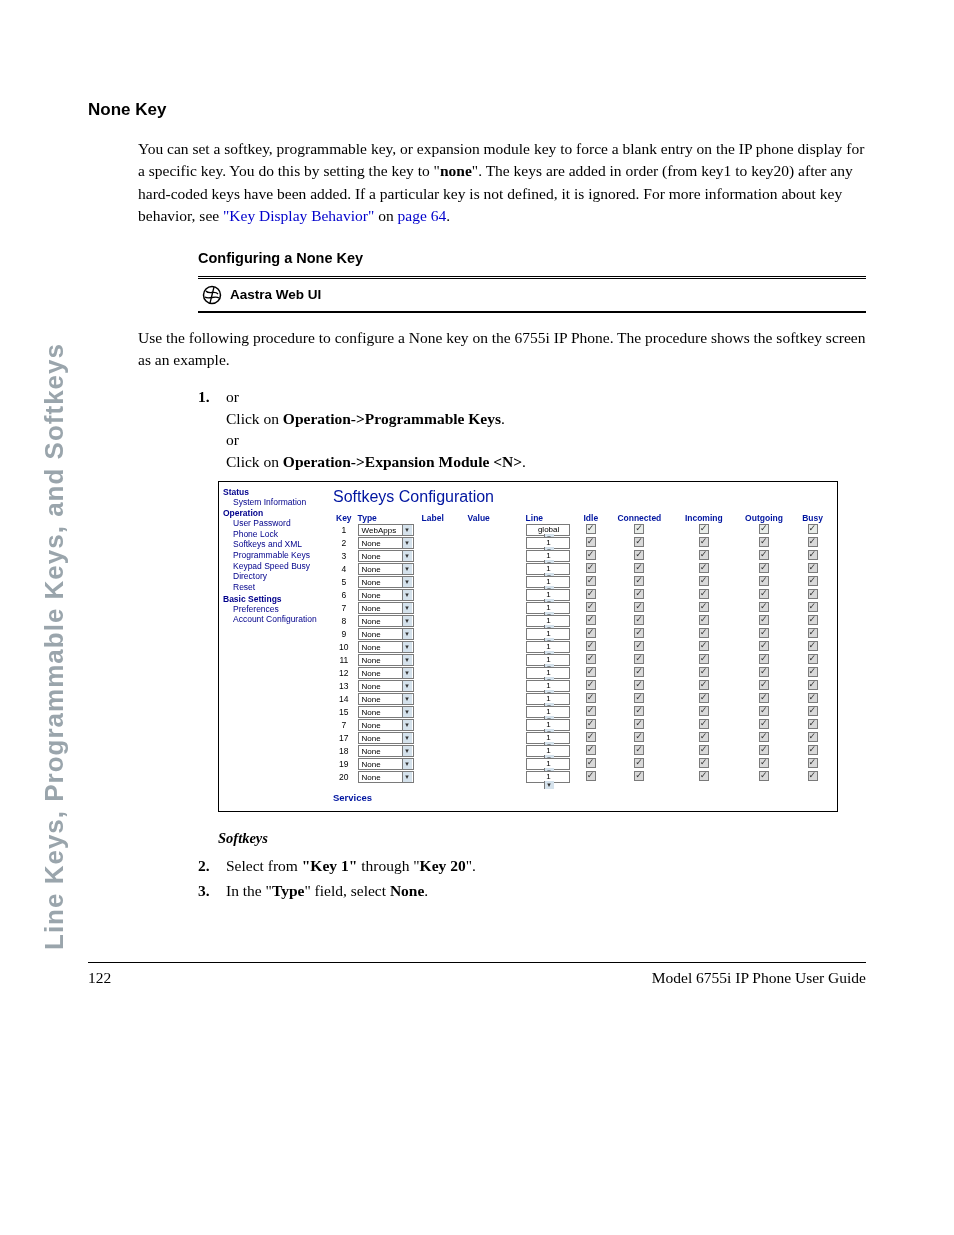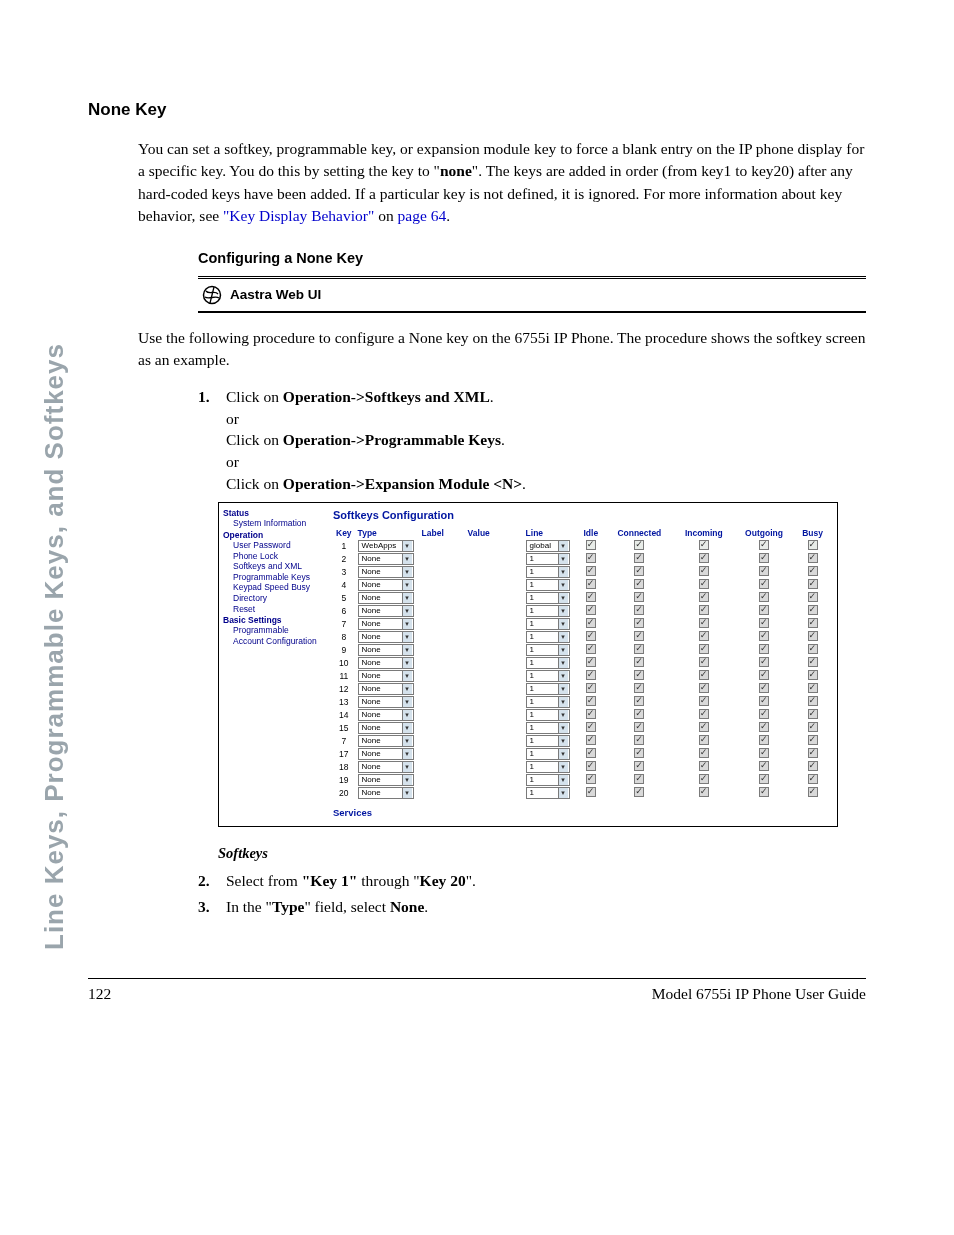--- a/index.html
+++ b/index.html
@@ -82,34 +82,34 @@
     background: #fff;
   }
   .nav {
     width: 108px;
     padding: 4px 4px 4px 4px;
     border-right: 0;
   }
   .nav-group { color: #00008b; font-weight: bold; font-size: 8.5px; margin-top: 1px; }
   .nav-item { color: #00008b; margin-left: 10px; font-size: 8.5px; line-height: 1.25; }
   .conf-panel { flex: 1; padding: 6px 6px 8px 6px; }
-  .conf-title { color: #0015a0; font-weight: bold; font-size: 11px; margin-bottom: 6px; }
+  .conf-title { color: #0015a0; font-weight: normal; font-size: 16px; margin-bottom: 6px; }
   table.keys { border-collapse: collapse; width: 100%; }
   table.keys th {
     color: #0015a0; font-weight: bold; font-size: 8.5px;
     text-align: left; padding: 1px 3px; white-space: nowrap;
   }
   table.keys td { padding: 0.5px 3px; vertical-align: middle; }
   .keycol { width: 18px; text-align: center; }
   .sel {
     display: inline-flex; align-items: center; justify-content: space-between;
     border: 1px solid #7a7a7a; background: #fff; height: 12px; width: 56px;
     font-size: 8px; padding: 0 1px 0 3px;
   }
-  .sel.line { width: 44px; }
+  .sel.line { width: 44px; flex-direction: column; }
   .sel .arrow {
     width: 10px; height: 10px; background: #d5e2ec; border-left: 1px solid #7a7a7a;
     display: inline-flex; align-items: center; justify-content: center; font-size: 7px; color:#333;
   }
   .cb {
     display:inline-block; width:10px; height:10px; border:1px solid #7a7a7a;
     background:#e8ece8; position:relative;
   }
   .cb.checked::after{
     content:"✓"; position:absolute; top:-2px; left:0; font-size:9px; color:#333;
@@ -154,21 +154,20 @@
   </svg>
   <span class="aastra-label">Aastra Web UI</span>
 </div>
 
 <p class="body-text">Use the following procedure to configure a None key on the 6755i IP Phone. The procedure shows the softkey screen as an example.</p>
 
 <div class="step-list">
   <div class="step">
     <div class="num">1.</div>
     <div class="content">
-      <div><span>Click on </span><span class="bold">Operation-&gt;Softkeys and XML</span><span>.</span></div>
       <div>or</div>
       <div><span>Click on </span><span class="bold">Operation-&gt;Programmable Keys</span><span>.</span></div>
       <div>or</div>
       <div><span>Click on </span><span class="bold">Operation-&gt;Expansion Module &lt;N&gt;</span><span>.</span></div>
     </div>
   </div>
 </div>
 
 <div class="screenshot">
   <div class="nav">
@@ -179,21 +178,21 @@
         <div class="nav-item">User Password</div>
         <div class="nav-item">Phone Lock</div>
         <div class="nav-item">Softkeys and XML</div>
         <div class="nav-item">Programmable Keys</div>
         <div class="nav-item">Keypad Speed Busy</div>
         <div class="nav-item">Directory</div>
         <div class="nav-item">Reset</div>
       </div>
     <div class="nav-group">Basic Settings</div>
     <div id="nav-basic-items">
-        <div class="nav-item">Programmable</div>
+        <div class="nav-item">Preferences</div>
         <div class="nav-item">Account Configuration</div>
       </div>
   </div>
   <div class="conf-panel">
     <div class="conf-title">Softkeys Configuration</div>
     <table class="keys">
       <thead>
           <tr id="conf-head">
             <th style="width: 18px;">Key</th>
             <th style="width: 64px;">Type</th>

